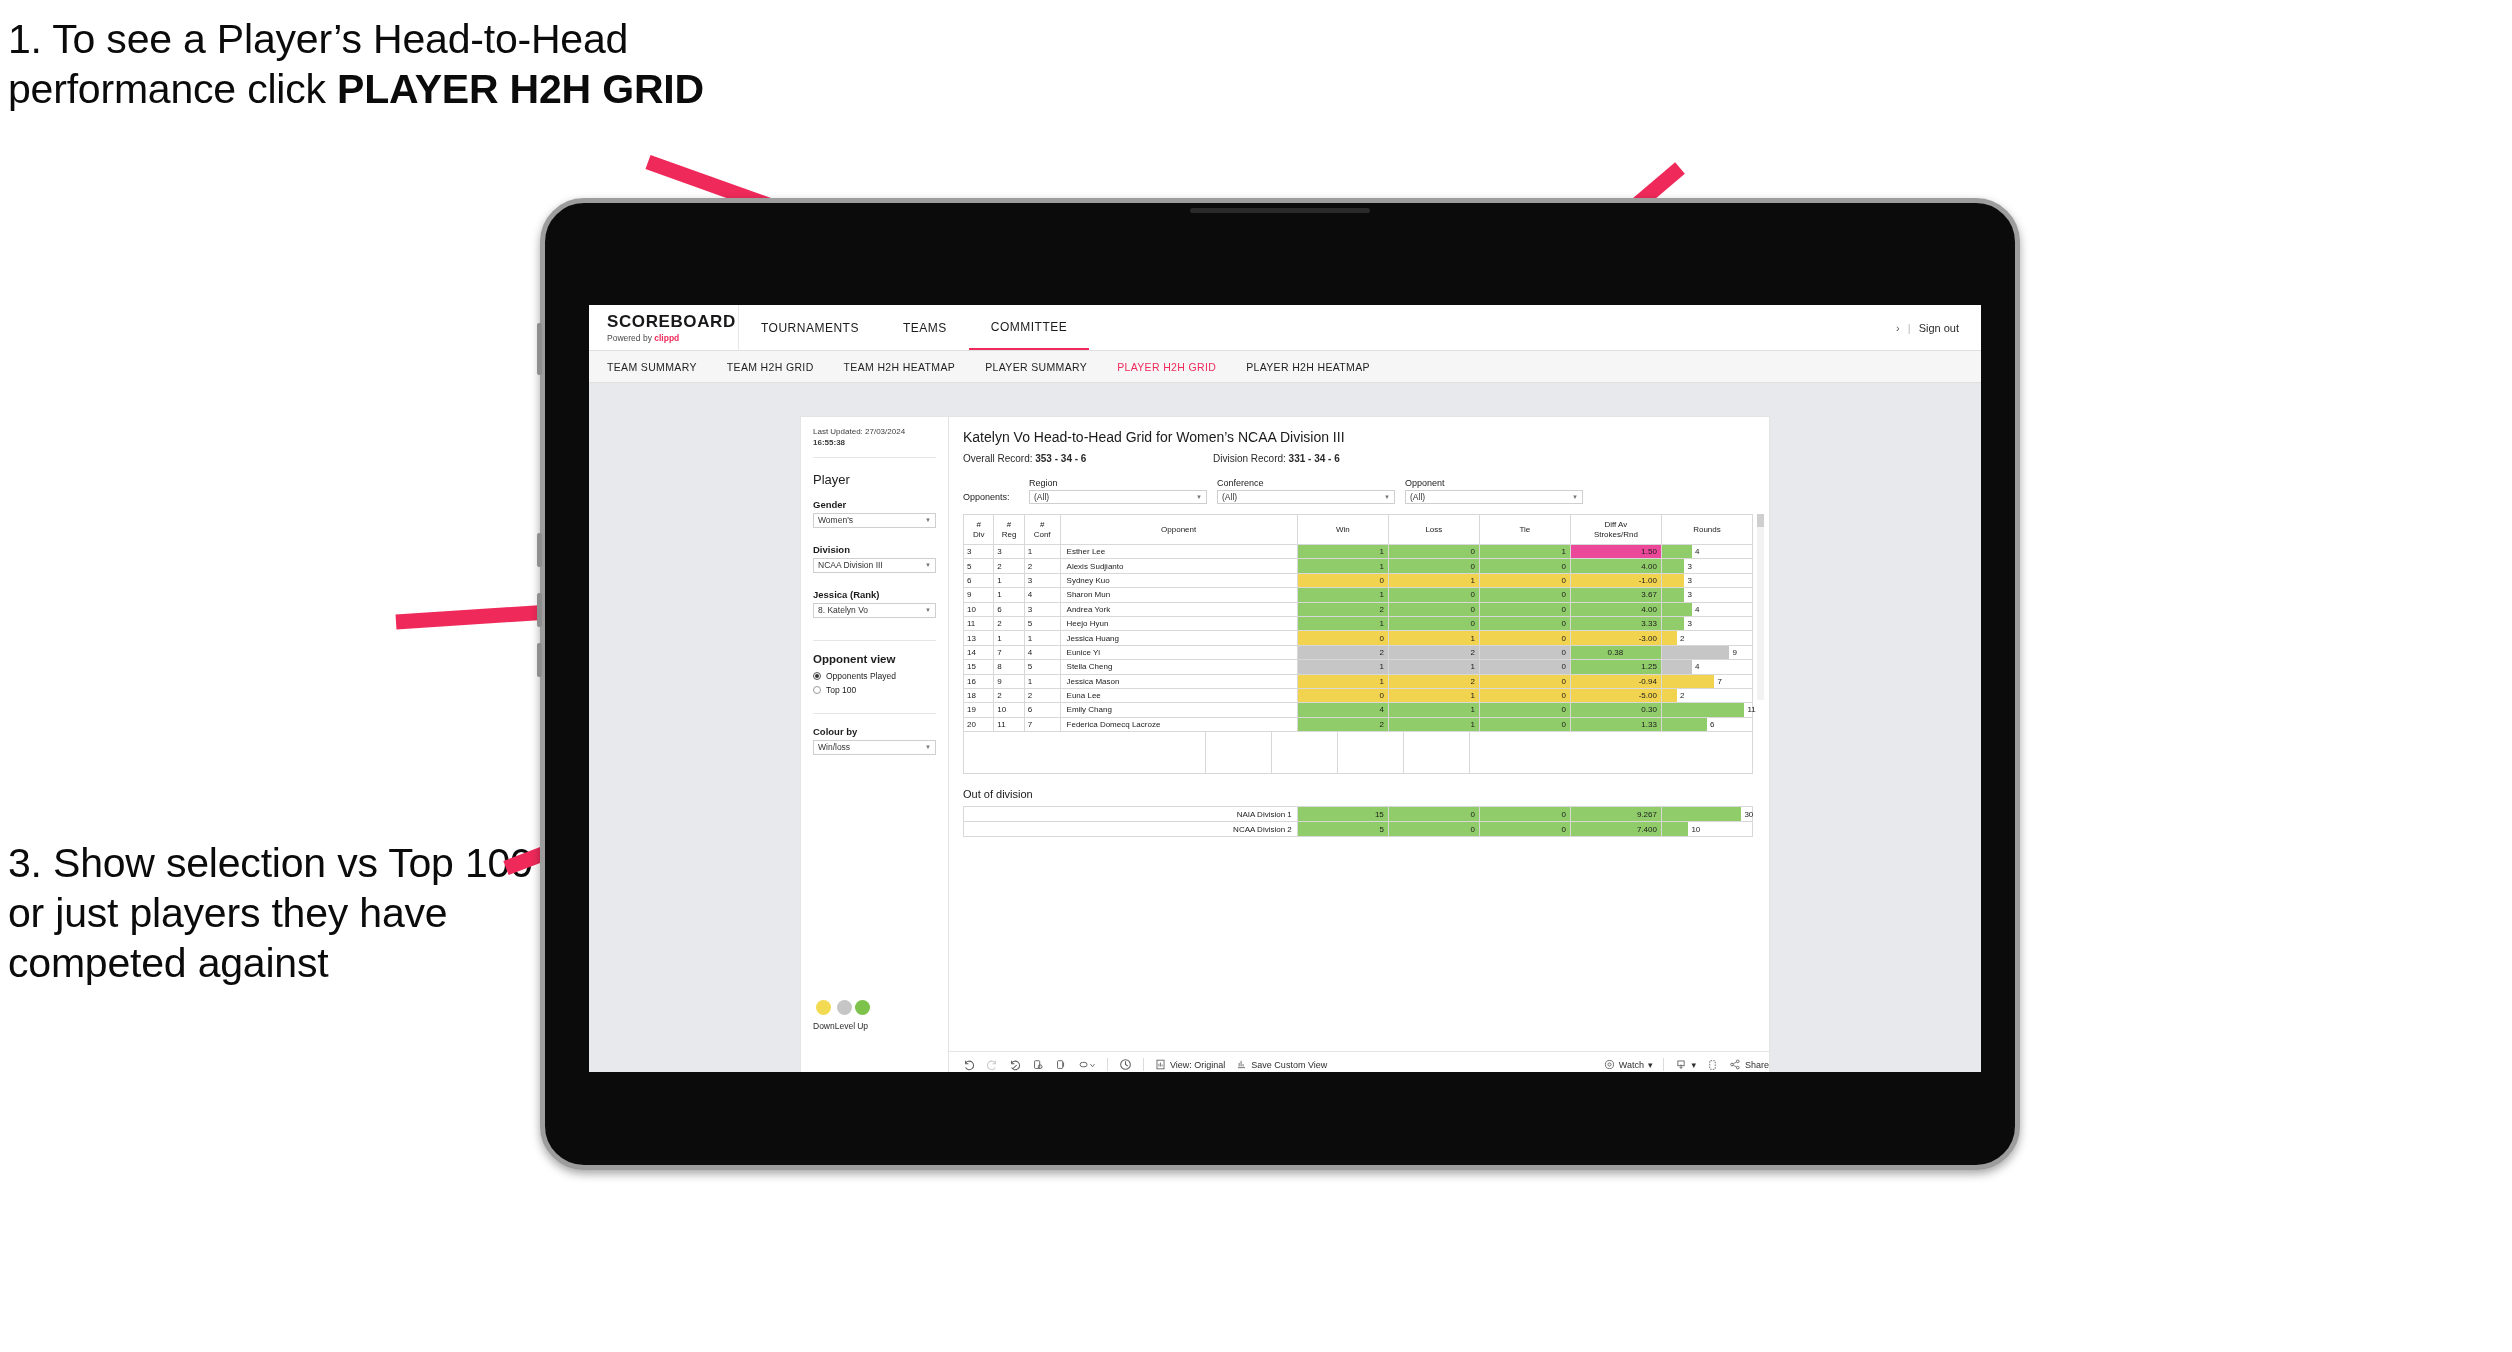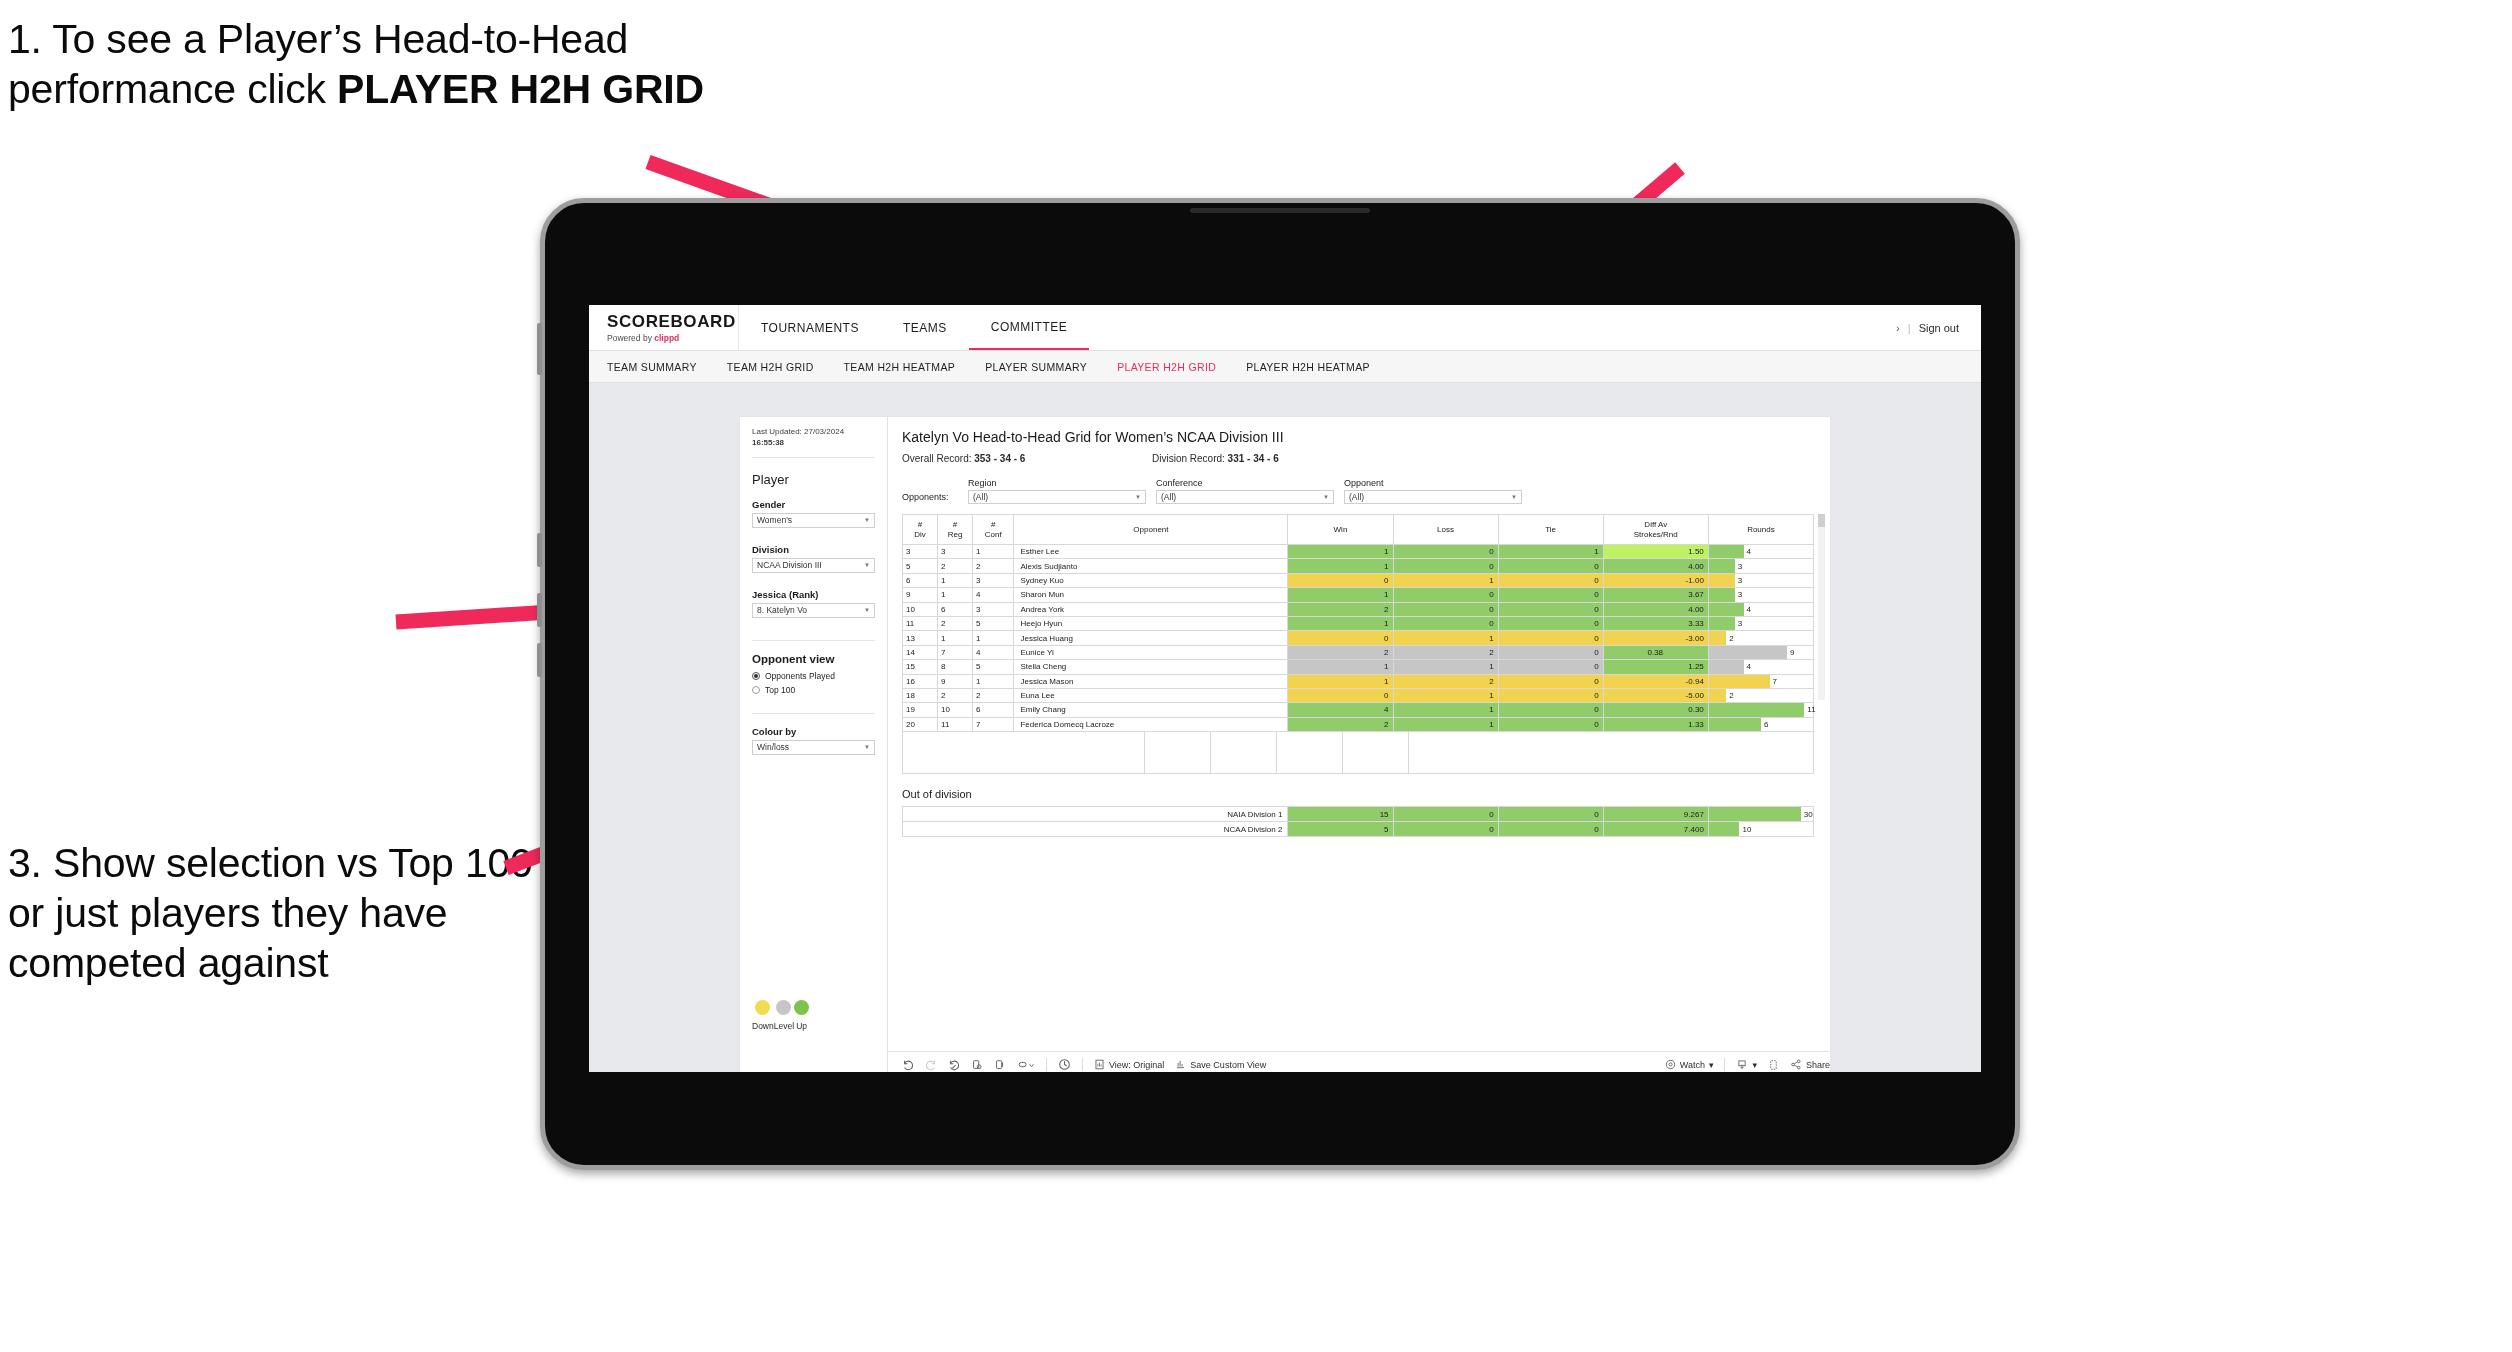--- a/index.html
+++ b/index.html
@@ -77,21 +77,21 @@
   
   #subnav { height: 32px; background:#f6f6f7; display:flex; align-items:center;
             padding-left: 18px; border-bottom: 1px solid #e0e0e0; }
   .subnav-item { font-size: 10.5px; color:#1f1f1f; margin-right: 30px; letter-spacing:.35px;
                  cursor:pointer; }
   .subnav-item.active { color:#ef2a5b; }
 
   
   #work { padding: 34px 0 0 0; height: calc(100% - 78px); }
   #card {
-    margin: 0 auto; width: 1090px; height: 660px; background:#fff;
+    margin: 0 auto; width: 968px; height: 660px; background:#fff;
     display:flex; box-shadow: 0 0 0 1px #e4e4e6;
   }
 
   
   #pane { width: 148px; border-right:1px solid #e2e2e2; padding: 10px 12px 0 12px;
           display:flex; flex-direction:column; }
   .lastupd { font-size: 8px; color:#3c3c3c; line-height:1.35; padding-bottom:8px;
              border-bottom:1px solid #e6e6e6; }
   .lastupd b { font-weight:700; }
   .pane-h { font-size: 13px; color:#1c1c1c; margin: 14px 0 12px 0; font-weight:400; }
@@ -361,21 +361,21 @@
                 </thead>
                 <tbody id="grid-body">
                     <tr>
                       <td class="num">3</td>
                       <td class="num">3</td>
                       <td class="num">1</td>
                       <td class="opp">Esther Lee</td>
                       <td class="val" style="background: rgb(145, 204, 107);">1</td>
                       <td class="val" style="background: rgb(145, 204, 107);">0</td>
                       <td class="val" style="background: rgb(145, 204, 107);">1</td>
-                      <td class="val" style="background: #bef264; margin-top: 34px;">1.50</td>
+                      <td class="val" style="background: #ec4899; margin-top: 34px;">1.50</td>
                       <td class="rnd"><span class="barfill" style="width:33.33333333333333%;background:#91CC6B"></span><span class="rndnum" style="margin-left:33.33333333333333%">4</span></td>
                     </tr>
                     <tr>
                       <td class="num">5</td>
                       <td class="num">2</td>
                       <td class="num">2</td>
                       <td class="opp">Alexis Sudjianto</td>
                       <td class="val" style="background: rgb(145, 204, 107);">1</td>
                       <td class="val" style="background: rgb(145, 204, 107);">0</td>
                       <td class="val" style="background: rgb(145, 204, 107);">0</td>

